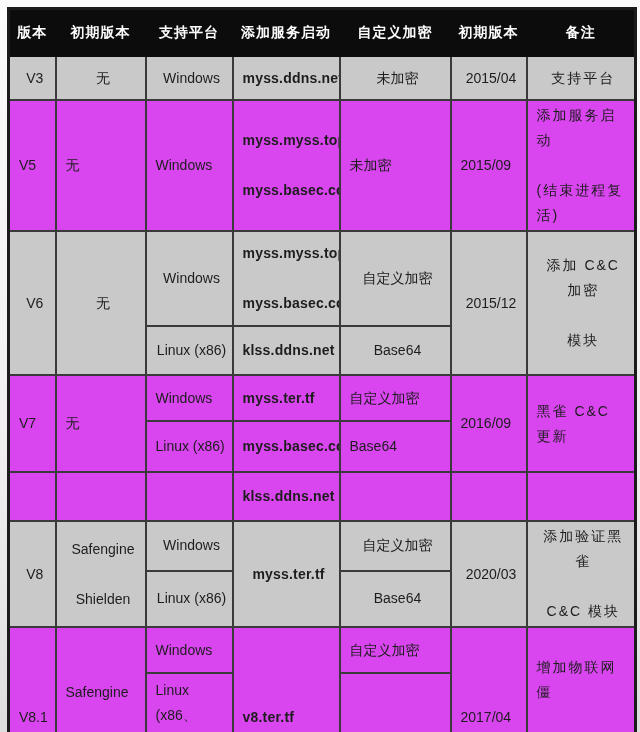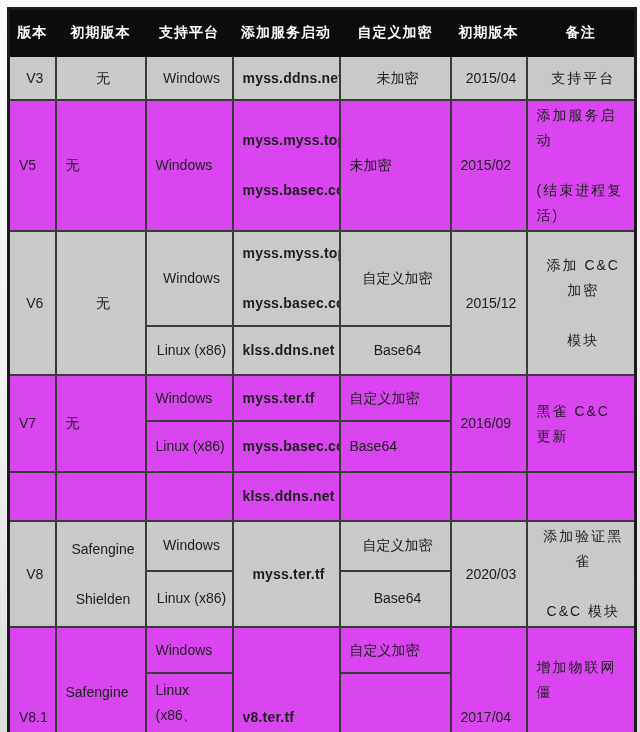--- a/index.html
+++ b/index.html
@@ -88,21 +88,21 @@
     </tr>
 
     <tr class="white" style="height:98px">
       <td>V5</td>
       <td>无</td>
       <td>Windows</td>
       <td class="domain">myss.myss.top
 
 myss.basec.cc</td>
       <td>未加密</td>
-      <td>2015/02</td>
+      <td>2015/09</td>
       <td class="note">添加服务启动
 
 (结束进程复活)</td>
     </tr>
 
     <tr class="grey" style="height:95px">
       <td rowspan="2">V6</td>
       <td rowspan="2">无</td>
       <td>Windows</td>
       <td class="domain">myss.myss.top

